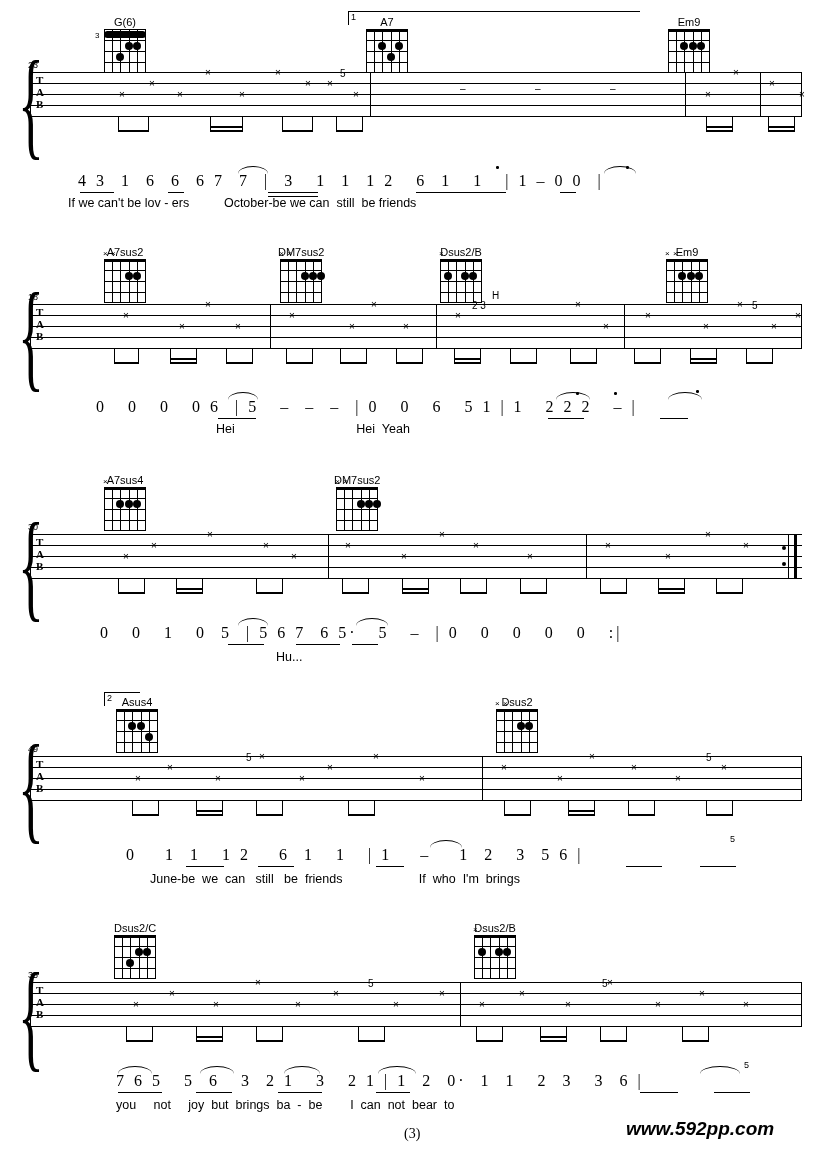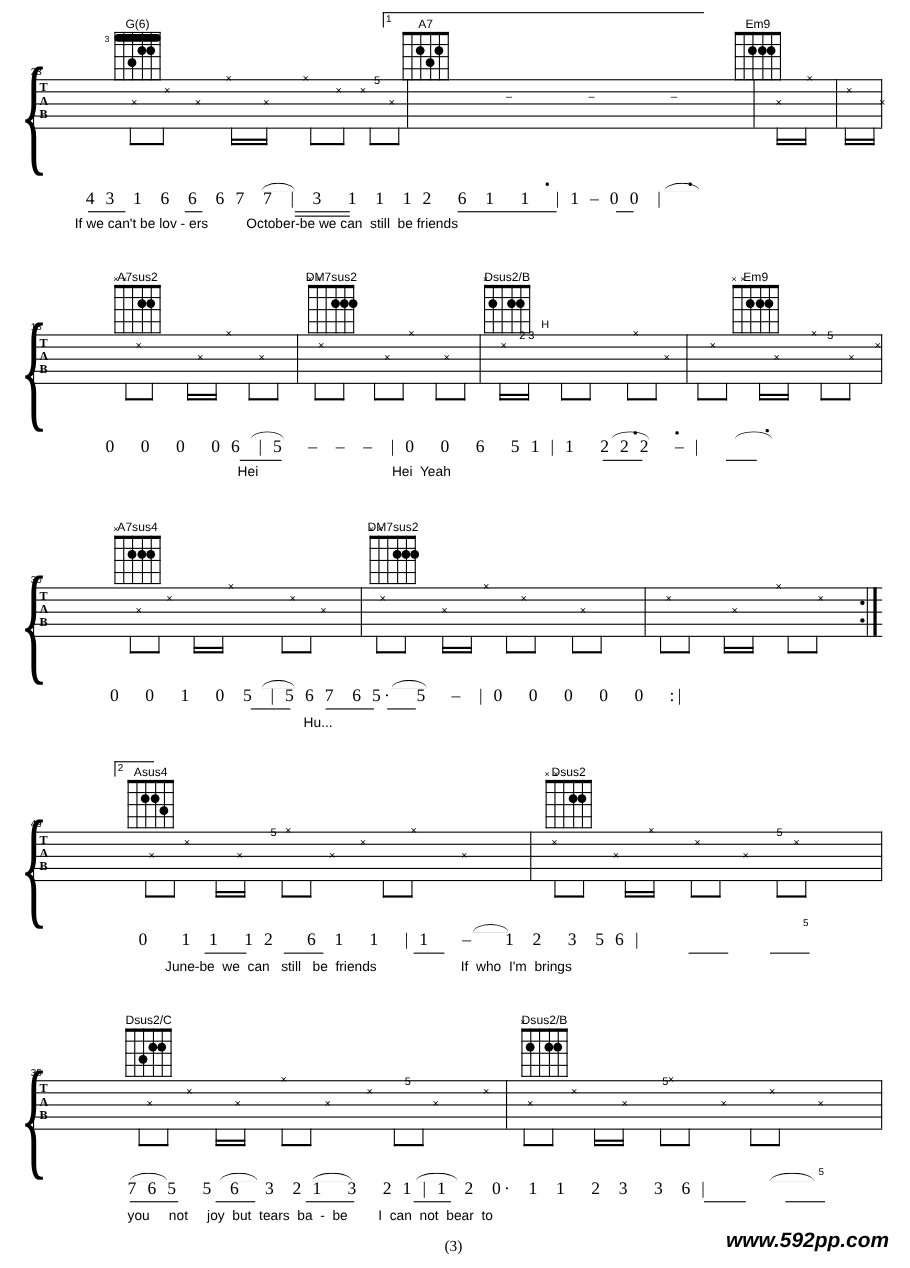--- a/index.html
+++ b/index.html
@@ -813,19 +813,19 @@
     <div class="underline" style="left:196px;top:180px;width:36px;"></div>
     <div class="slur" style="left:200px;top:154px;width:34px;"></div>
     <div class="underline" style="left:278px;top:180px;width:44px;"></div>
     <div class="slur" style="left:284px;top:154px;width:36px;"></div>
     <div class="underline" style="left:376px;top:180px;width:34px;"></div>
     <div class="slur" style="left:378px;top:154px;width:38px;"></div>
     <div class="underline" style="left:640px;top:180px;width:38px;"></div>
     <div class="underline" style="left:714px;top:180px;width:36px;"></div>
     <div class="slur" style="left:700px;top:154px;width:40px;"></div>
     <div class="small-lbl" style="left:744px;top:148px;">5</div>
-    <div class="lyrics" style="left:116px;top:186px;">you     not     joy  but  tears  ba  -  be        I  can  not  bear  to</div>
+    <div class="lyrics" style="left:116px;top:186px;">you     not     joy  but  brings  ba  -  be        I  can  not  bear  to</div>
   </div>
 
   <div class="pagenum" style="left:404px;top:1126px;">(3)</div>
-  <div class="site" style="left:660px;top:1118px;">www.592pp.com</div>
+  <div class="site" style="left:626px;top:1118px;">www.592pp.com</div>
 
 </div>
 
 </body></html>

